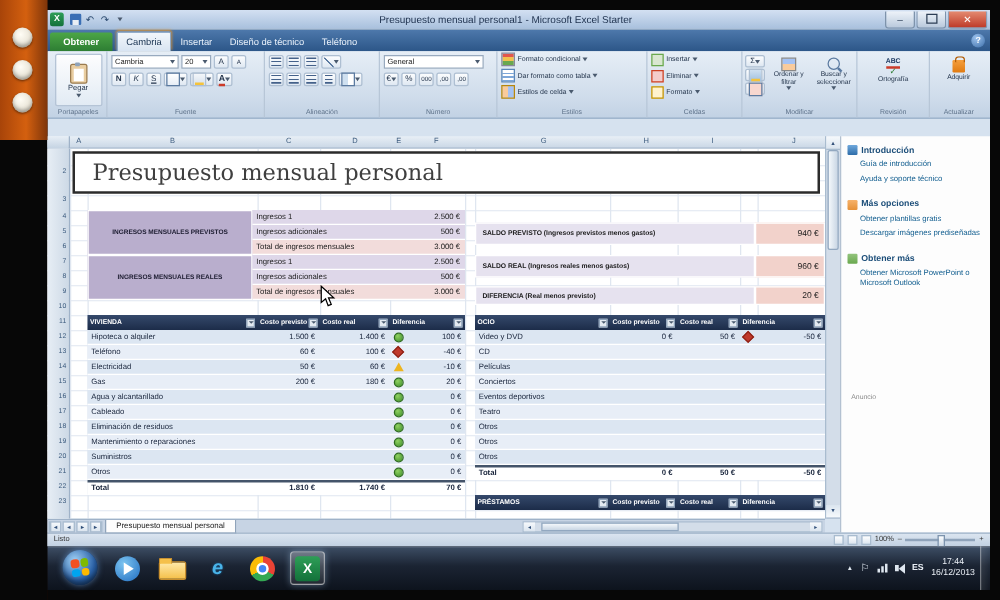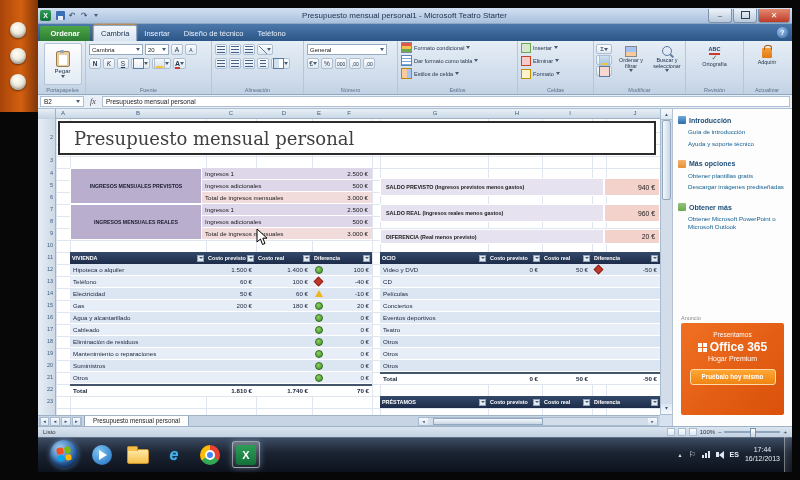--- a/index.html
+++ b/index.html
@@ -243,32 +243,32 @@
     <div class="titlebar">
       <span class="app-ico">X</span>
       <span class="qat-btn">
           <span class="save-ico"></span>
         </span>
       <span class="qat-btn">↶</span>
       <span class="qat-btn">↷</span>
       <span class="qat-btn">
           <span class="car"></span>
         </span>
-      <span class="title">Presupuesto mensual personal1 - Microsoft Teatro Starter</span>
+      <span class="title">Presupuesto mensual personal1 - Microsoft Excel Starter</span>
       <span style="display:flex">
         <span class="wbtn">–</span>
         <span class="wbtn">
             <span class="max-ico"></span>
           </span>
         <span class="wbtn close">✕</span>
       </span>
     </div>
 
     <div class="tabrow">
-      <span class="file-tab">Ordenar</span>
+      <span class="file-tab">Obtener</span>
       <span class="rtab active">Cambria</span>
       <span class="rtab">Insertar</span>
       <span class="rtab">Diseño de técnico</span>
       <span class="rtab">Teléfono</span>
       <span class="help-btn">?</span>
     </div>
 
     <div class="ribbon">
       <div class="grp" style="left:2px;width:46px">
         <div class="paste">
@@ -444,28 +444,20 @@
 
       <div class="grp" style="left:706px;width:46px;border-right:none">
         <div class="tall" style="width:40px;margin:5px auto 0">
           <span class="ico-bag"></span>
           <span>Adquirir</span>
         </div>
         <div class="grp-lbl">Actualizar</div>
       </div>
     </div>
 
-    <div class="fbar">
-      <span class="namebox">
-          <span>B2</span>
-          <span class="car"></span>
-        </span>
-      <span class="fx">fx</span>
-      <span class="finput">Presupuesto mensual personal</span>
-    </div>
 
     <div class="chead">
       <span class="corner"></span>
     <div class="colletter" style="left: 15px;">A</div>
         <div class="colletter" style="left: 90px;">B</div>
         <div class="colletter" style="left: 183px;">C</div>
         <div class="colletter" style="left: 236px;">D</div>
         <div class="colletter" style="left: 271px;">E</div>
         <div class="colletter" style="left: 301px;">F</div>
         <div class="colletter" style="left: 387px;">G</div>
@@ -850,34 +842,20 @@
           </div>
           <div class="tp-sec">
             <div class="tp-head">
               <div class="tp-ico ico2"></div>
               <span>Obtener más</span>
             </div>
             <div class="tp-link">Obtener Microsoft PowerPoint o Microsoft Outlook</div>
           </div>
         </div>
       <div class="ad-label">Anuncio</div>
-      <div class="ad">
-        <div class="ad-intro">Presentamos</div>
-        <div class="ad-product">
-          <span class="ad-grid">
-              <span></span>
-              <span></span>
-              <span></span>
-              <span></span>
-            </span>
-          <span>Office 365</span>
-        </div>
-        <div class="ad-edition">Hogar Premium</div>
-        <div class="ad-btn">Pruébalo hoy mismo</div>
-      </div>
     </div>
 
     <div class="tabsrow">
       <span class="navb" style="border-left-width:2px">◄</span>
       <span class="navb">◄</span>
       <span class="navb">►</span>
       <span class="navb" style="border-right-width:2px">►</span>
       <span class="sheettab">Presupuesto mensual personal</span>
       <span class="hscroll">
         <span class="hs-btn" style="left:0">◄</span>

